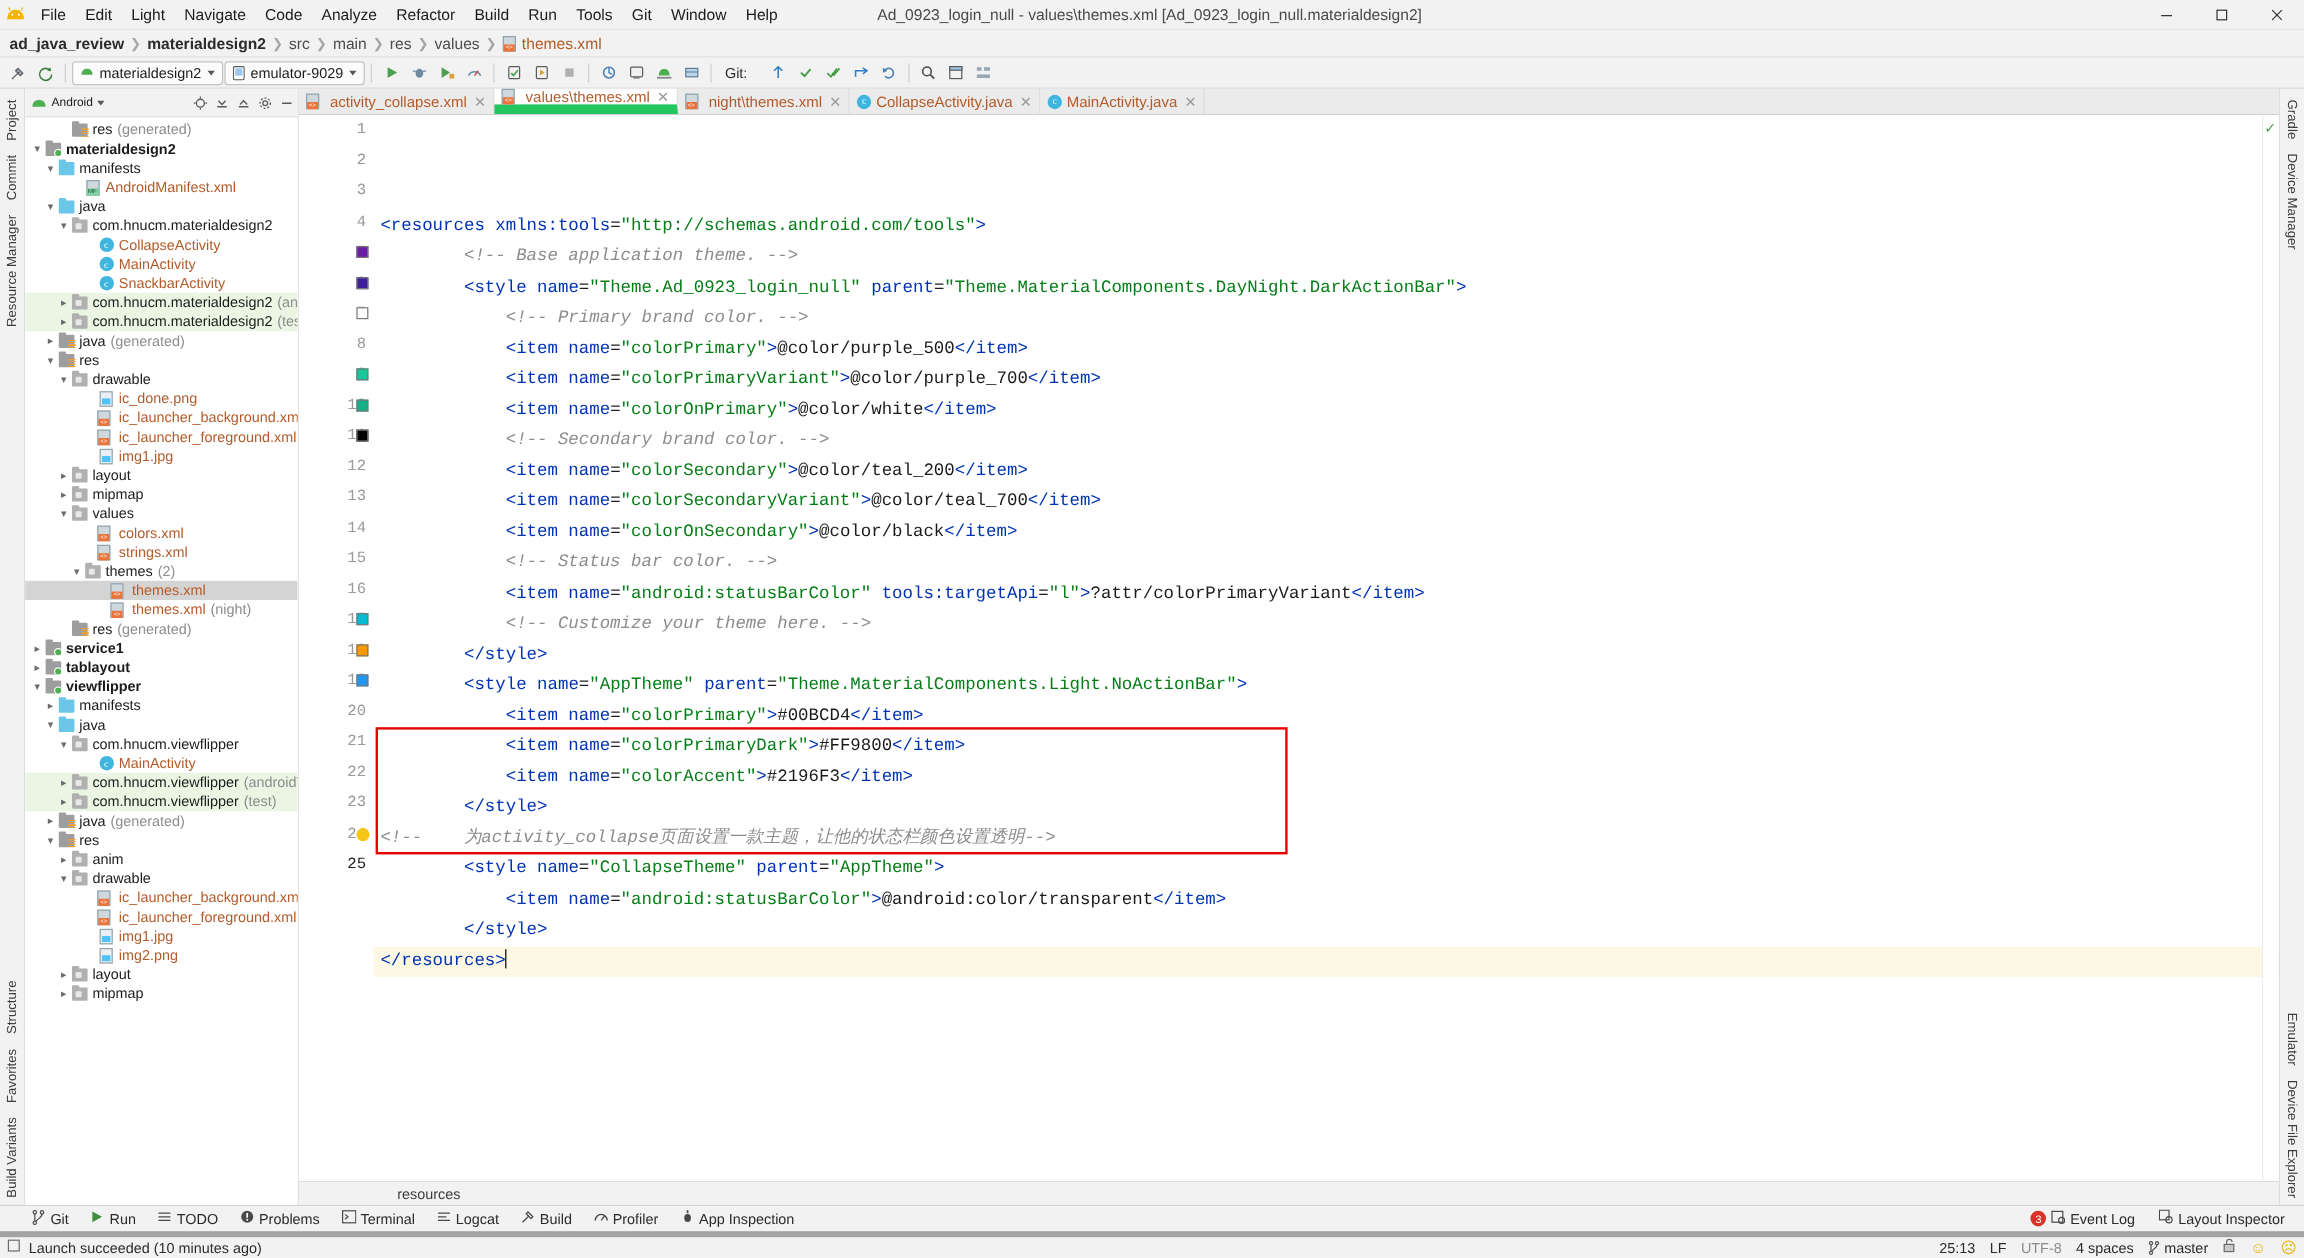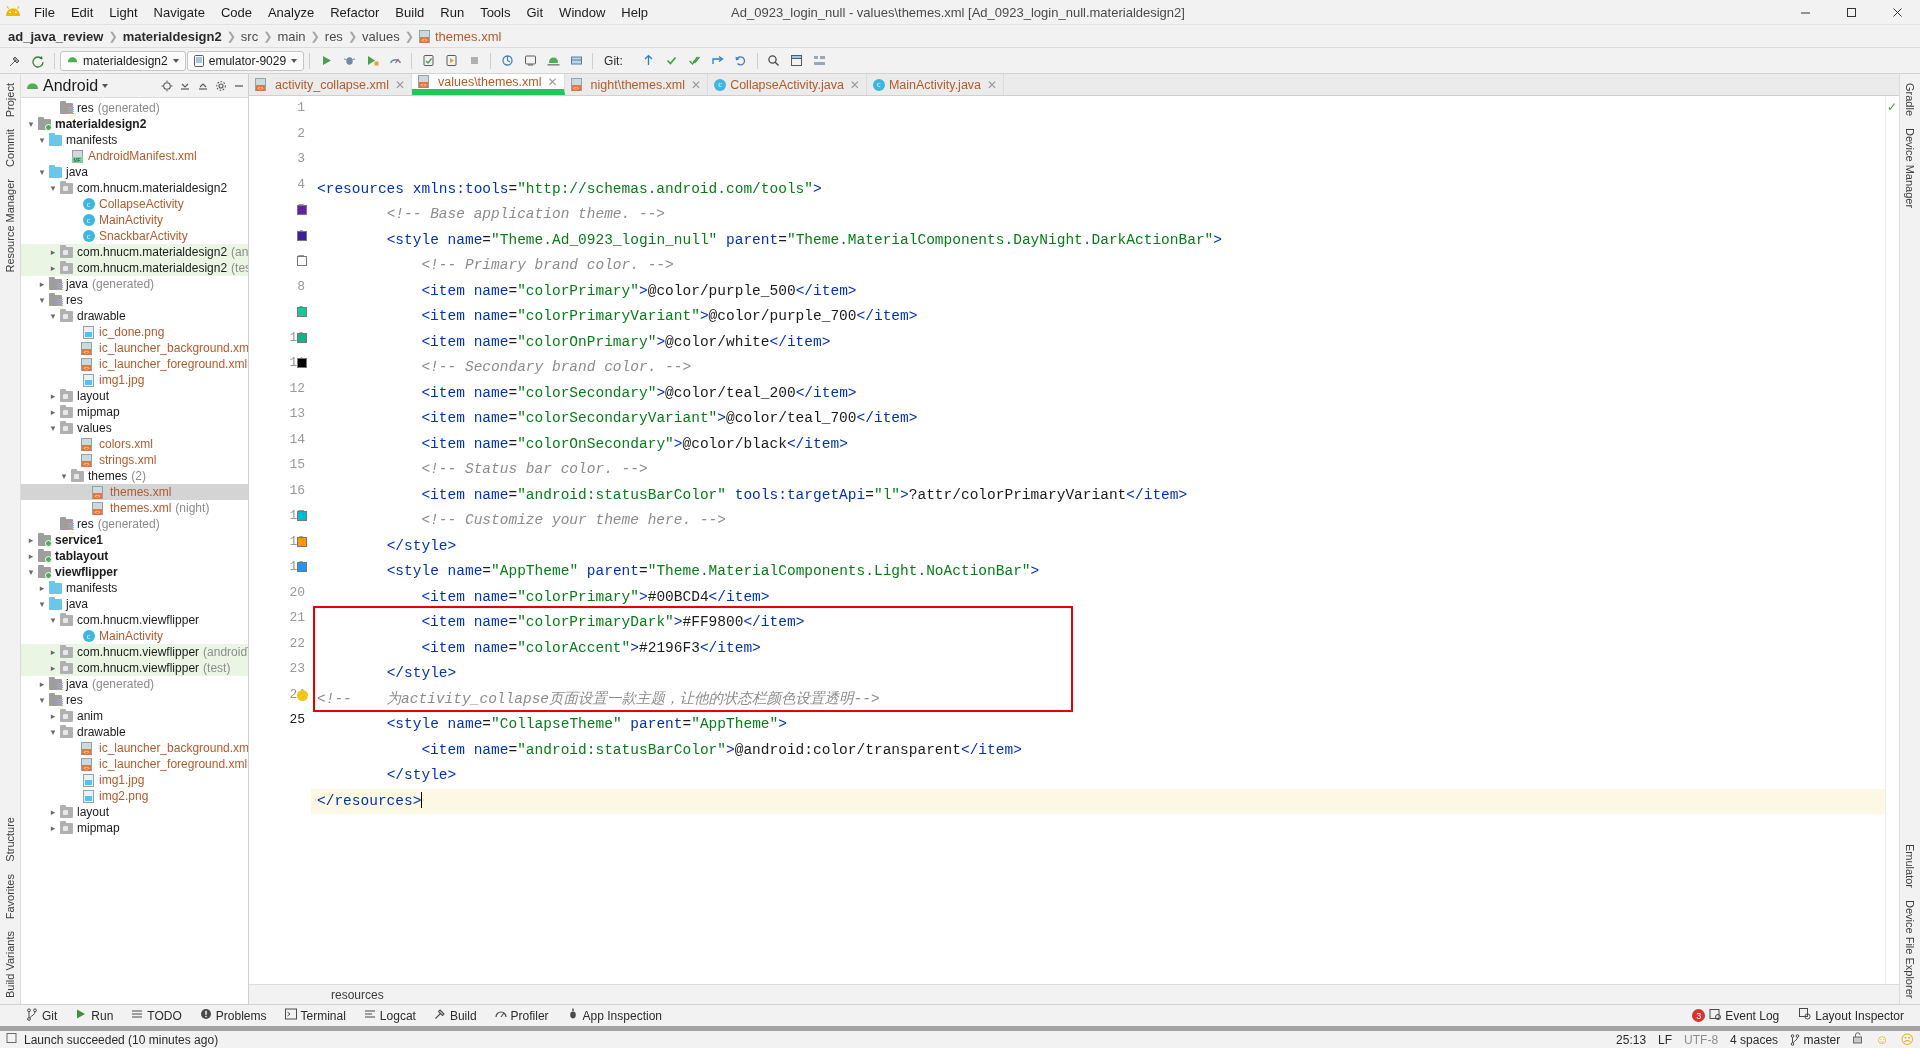--- a/index.html
+++ b/index.html
@@ -96,21 +96,21 @@
 
   
   .project {
     width: 228px; min-width:228px; background:#fff; display:flex; flex-direction:column;
     border-right:1px solid #cfcfcf;
   }
   .project-head {
     height: 24px; min-height:24px; display:flex; align-items:center;
     background:#f2f2f2; border-bottom:1px solid #dcdcdc; padding-left:5px; gap:4px;
   }
-  .project-head .ptitle { font-size:16px; color:#1b1b1b; display:flex; align-items:center; gap:4px;}
+  .project-head .ptitle { font-size:10px; color:#1b1b1b; display:flex; align-items:center; gap:4px;}
   .phbtns { margin-left:auto; display:flex; align-items:center; }
   .phbtn { width:18px;height:18px;display:flex;align-items:center;justify-content:center;color:#555; }
 
   .tree { flex:1; overflow:hidden; position:relative; padding-top:2px; background:#fff; }
   .trow {
     height: 16px; display:flex; align-items:center; white-space:nowrap;
     font-size: 12px; color:#1b1b1b; padding-right:4px; position:relative;
   }
   .trow.sel { background:#d4d4d4; }
   .trow.green { background:#eaf6e3; }
@@ -148,21 +148,21 @@
   .editor-area { flex:1; display:flex; flex-direction:column; min-width:0; background:#fff; }
   .tabbar {
     height: 22px; min-height:22px; display:flex; align-items:stretch;
     background:#ebebeb; border-bottom:1px solid #cfcfcf;
   }
   .etab {
     display:flex; align-items:center; gap:4px; padding: 0 6px;
     font-size: 12.5px; color:#b35b2a; border-right:1px solid #dcdcdc;
     white-space:nowrap; background:#ebebeb;
   }
-  .etab.active { background:#fff; border-bottom: 6px solid #22c55e; }
+  .etab.active { background:#fff; border-bottom: 8px solid #22c55e; }
   .etab .x { color:#9a9a9a; font-size:12px; margin-left:2px; }
 
   .editor-wrap { flex:1; display:flex; min-height:0; position:relative; }
   .gutter {
     width: 62px; min-width:62px; background:#fff; border-right:0px;
     position:relative; padding-top:4px; text-align:right;
   }
   .gline { height:25.5px; font-family:"Liberation Mono", monospace; font-size:13px; color:#999; padding-right:6px; position:relative;}
   .gline.cur { color:#222; }
   .fold { position:absolute; right:-9px; top:8px; width:9px; height:9px; color:#888; font-size:8px;}

